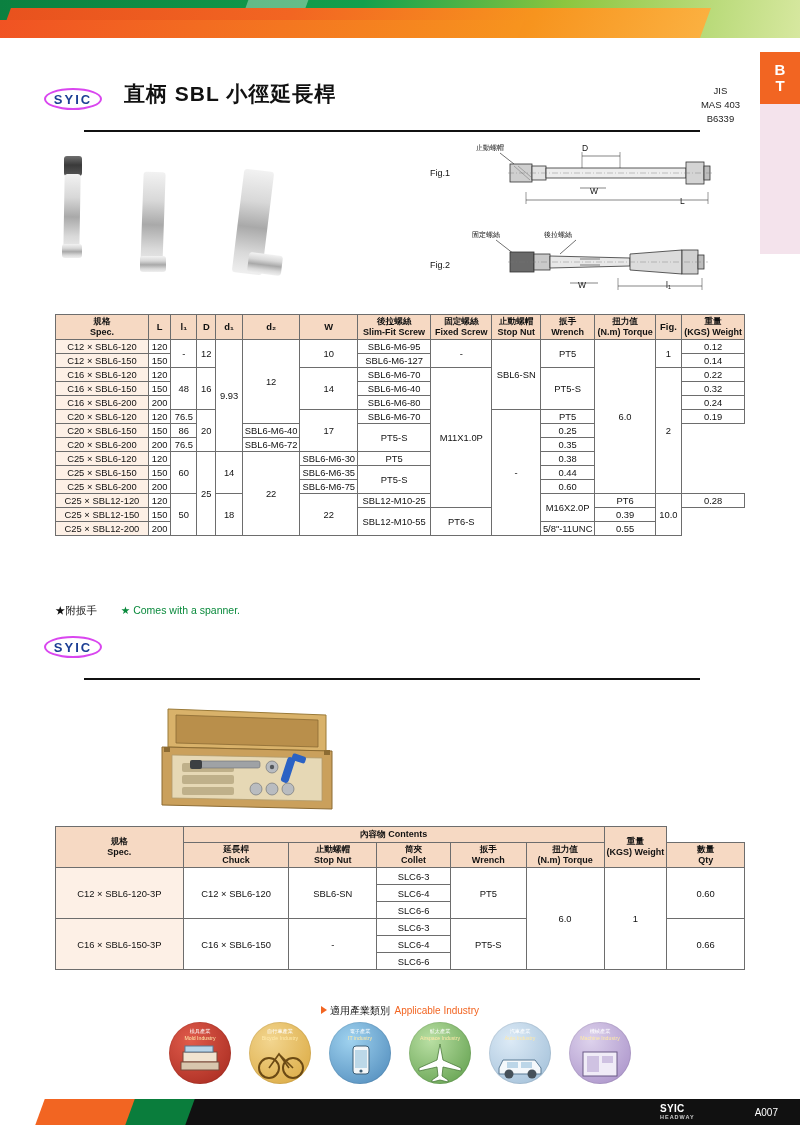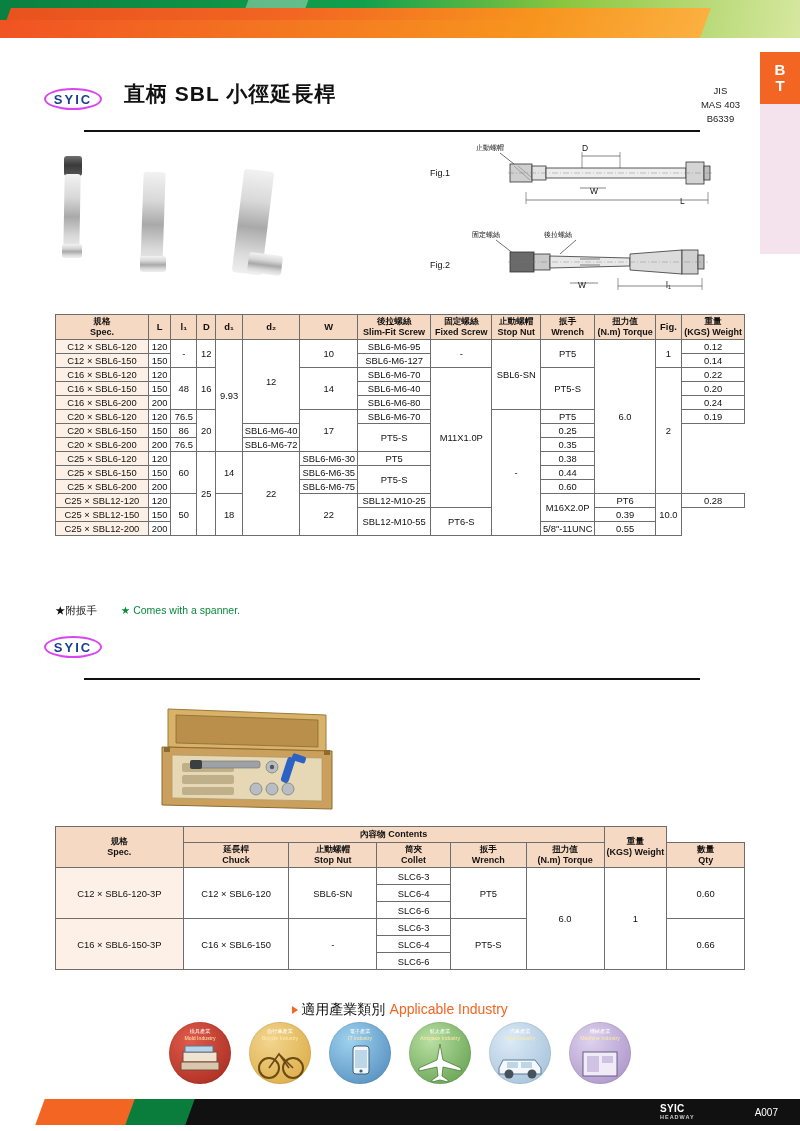--- a/index.html
+++ b/index.html
@@ -90,21 +90,21 @@
   .spanner-cn { color:#111; }
   .spanner-en { color:#0a8a3c; }
   .star { color:#111; }
   .star-g { color:#0a8a3c; }
 
   
   .case-photo { position:absolute; left:150px; top:705px; width:160px; height:110px; }
 
   
   .appl-row { position:absolute; left:0; top:1000px; width:800px; text-align:center; }
-  .appl-title { font-size:14px; }
+  .appl-title { font-size:10px; }
   .appl-cn { color:#111; }
   .appl-en { color:#f26522; }
   .icons-row { position:absolute; top:1022px; left:0; width:800px; display:flex; justify-content:center; gap:18px; }
   .ind-icon { width:62px; height:62px; border-radius:50%; position:relative; overflow:hidden;
       box-shadow:0 0 0 1px rgba(0,0,0,.07) inset; }
   .ind-cap { position:absolute; top:6px; left:0; width:100%; text-align:center; font-size:5.2px; line-height:1.25; color:#fff; }
   .ind-cap .en { color:#ffe9a8; }
 
   
   .footer-bar { position:absolute; left:0; bottom:0; width:800px; height:42px; }
@@ -299,21 +299,21 @@
       <td>SBL6-M6-70</td>
       <td rowspan="10">M11X1.0P</td>
       <td rowspan="3">PT5-S</td>
       <td rowspan="9">2</td>
       <td>0.22</td>
     </tr>
     <tr>
       <td class="col-spec">C16 × SBL6-150</td>
       <td>150</td>
       <td>SBL6-M6-40</td>
-      <td>0.20</td>
+      <td>0.32</td>
     </tr>
     <tr>
       <td class="col-spec">C16 × SBL6-200</td>
       <td>200</td>
       <td>SBL6-M6-80</td>
       <td>0.24</td>
     </tr>
     <tr>
       <td class="col-spec">C20 × SBL6-120</td>
       <td>120</td>

